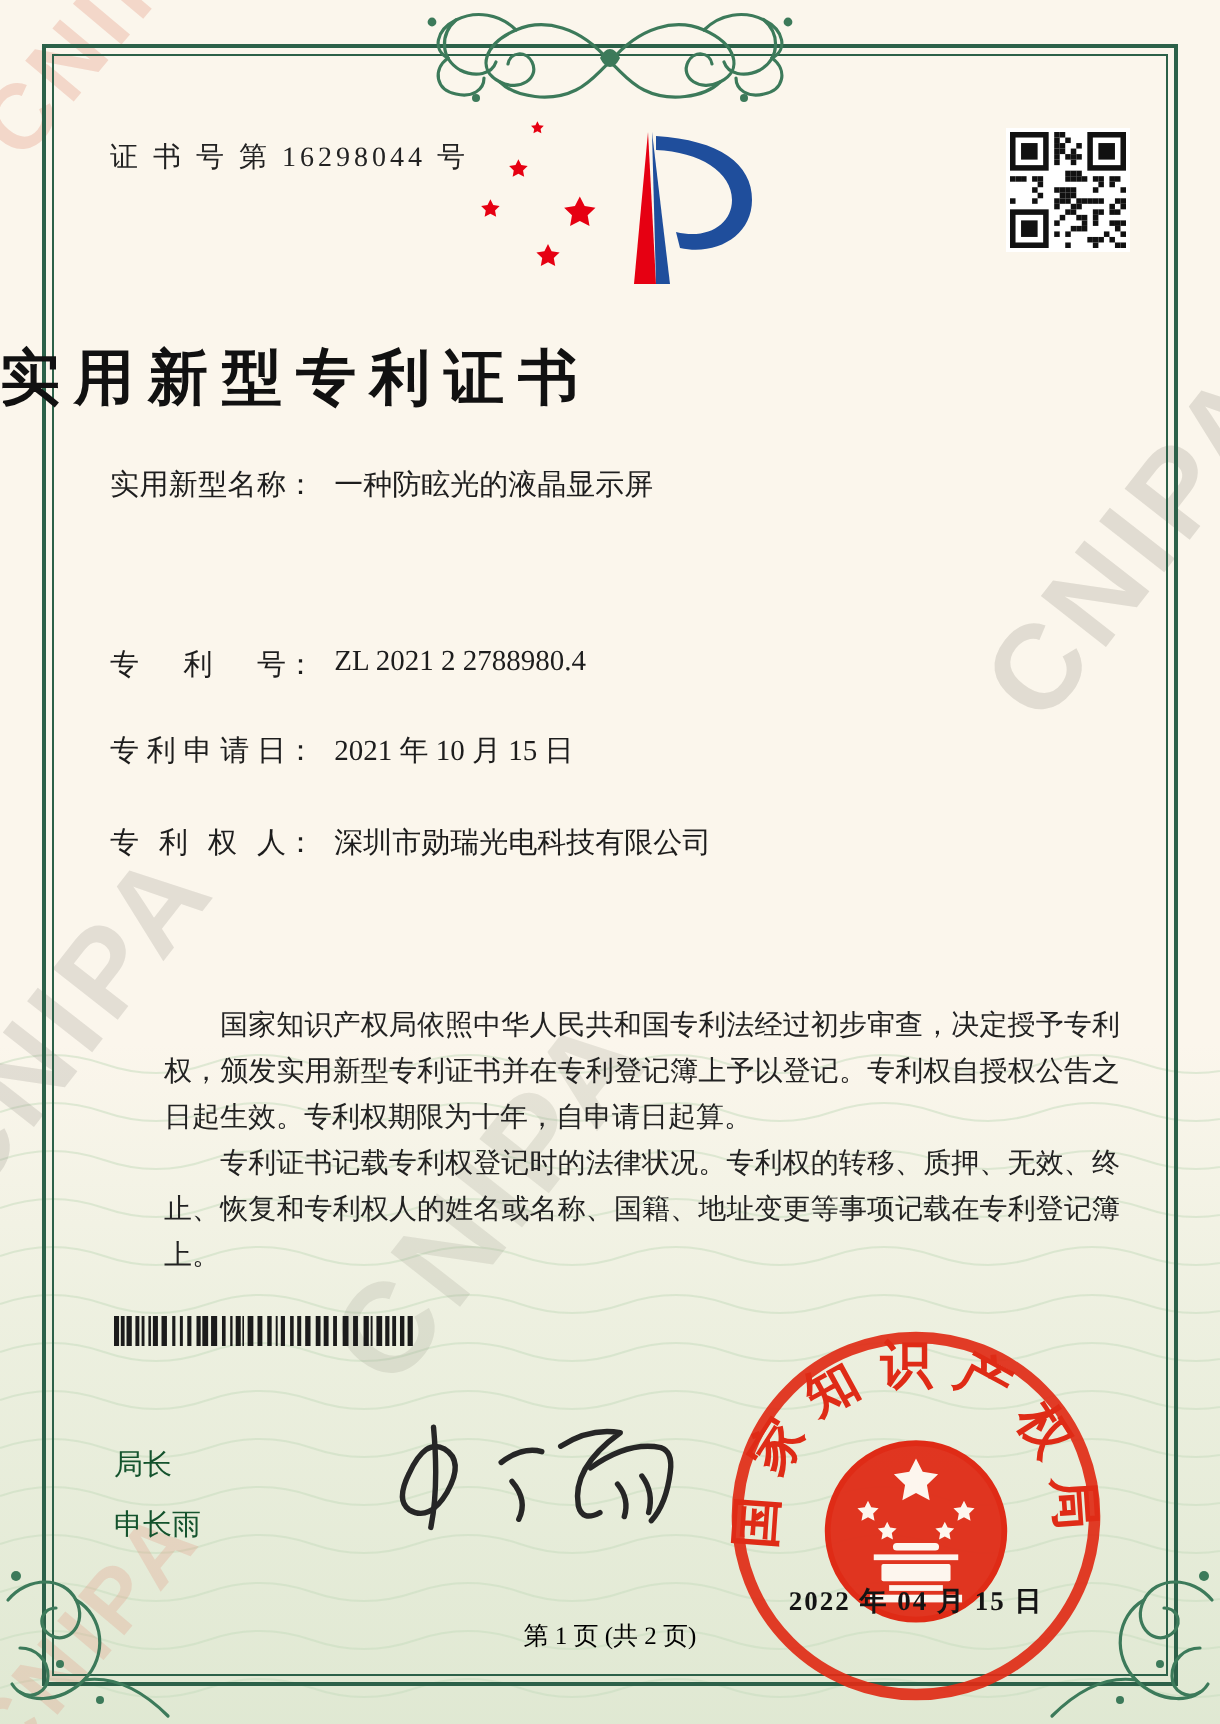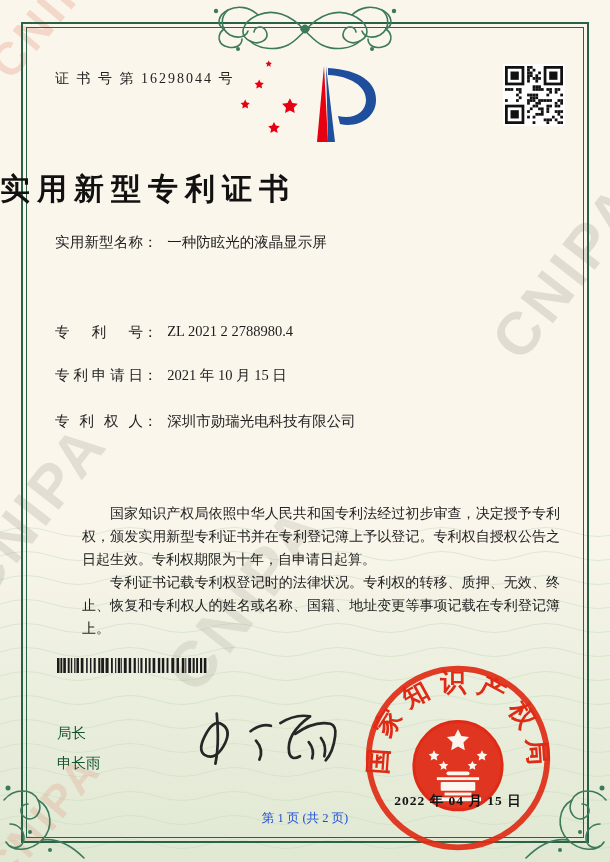--- a/index.html
+++ b/index.html
@@ -58,21 +58,21 @@
 
   .barcode{position:absolute;left:57px;top:658px;}
   .signer{position:absolute;left:57px;top:718px;font-size:14.5px;
     font-family:"Liberation Sans","DejaVu Sans",sans-serif;color:#14532d;line-height:30px;}
   .signature{position:absolute;left:118px;top:688px;}
 
   .seal{position:absolute;left:362px;top:662px;width:192px;height:192px;z-index:4;}
   .seal-date{position:absolute;left:356px;top:792px;width:204px;text-align:center;
     font-size:13.5px;font-weight:bold;letter-spacing:1px;color:#141414;z-index:5;}
 
-  .footer{position:absolute;left:0;right:0;top:810px;text-align:center;font-size:12.5px;color:#1d4ed8;}
+  .footer{position:absolute;left:0;right:0;top:810px;text-align:center;font-size:12.5px;color:#000000;}
 </style>
 </head>
 <body>
 
 <div class="page">
 
   <div class="waves-wrap">
     <div class="waves-tint"></div>
     <svg class="waves-svg" id="wavesSvg" viewBox="0 0 610 340" preserveAspectRatio="none">
         <path d="M0,10 q26,-9 52,0 t52,0 t52,0 t52,0 t52,0 t52,0 t52,0 t52,0 t52,0 t52,0 t52,0 t52,0 t52,0" fill="none" stroke="#c9dcc0" stroke-width="1" opacity="0.55"></path>

